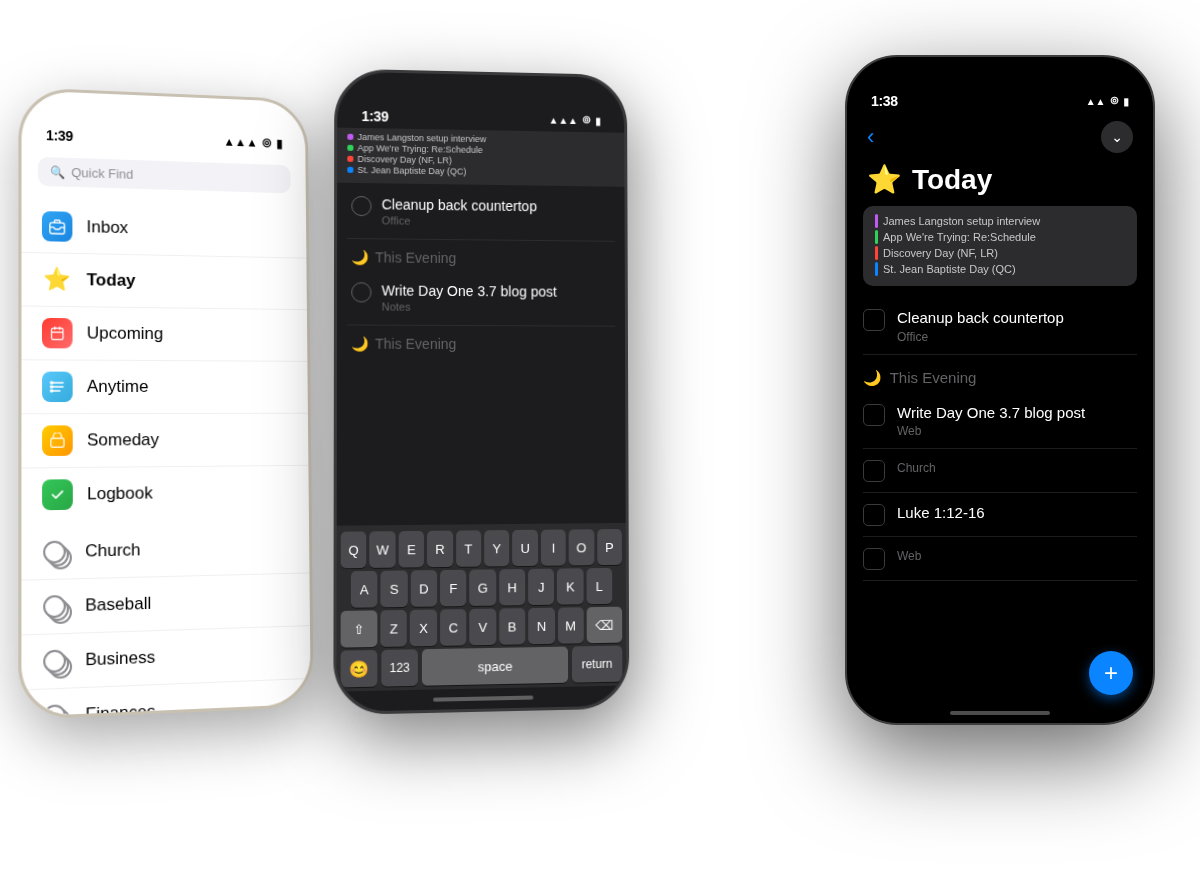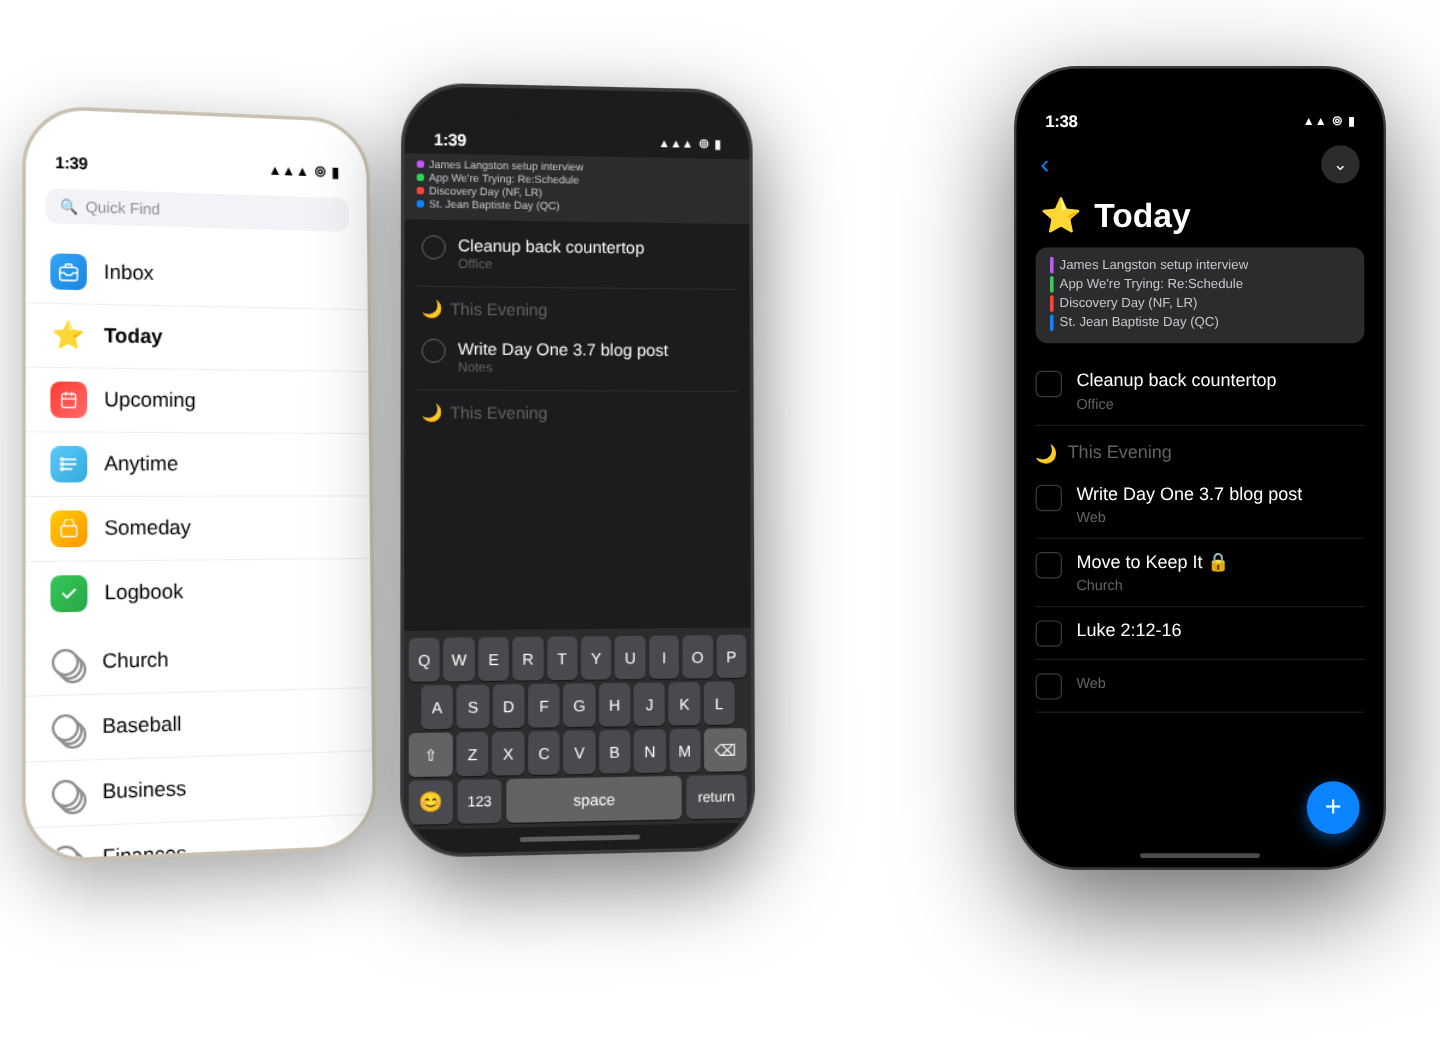--- a/index.html
+++ b/index.html
@@ -794,29 +794,28 @@
           <div class="task-check-right"></div>
           <div class="task-body-right">
             <div class="task-title-right">Write Day One 3.7 blog post</div>
             <div class="task-sub-right">Web</div>
           </div>
         </div>
 
         <div class="task-item-right">
           <div class="task-check-right"></div>
           <div class="task-body-right">
-            <div class="task-title-right">Move to Keep It 🔒</div>
             <div class="task-sub-right">Church</div>
           </div>
         </div>
 
         <div class="task-item-right">
           <div class="task-check-right"></div>
           <div class="task-body-right">
-            <div class="task-title-right">Luke 2:12-16</div>
+            <div class="task-title-right">Luke 1:12-16</div>
             <div class="task-sub-right"></div>
           </div>
         </div>
 
         <div class="task-item-right">
           <div class="task-check-right"></div>
           <div class="task-body-right">
             <div class="task-sub-right">Web</div>
           </div>
         </div>

